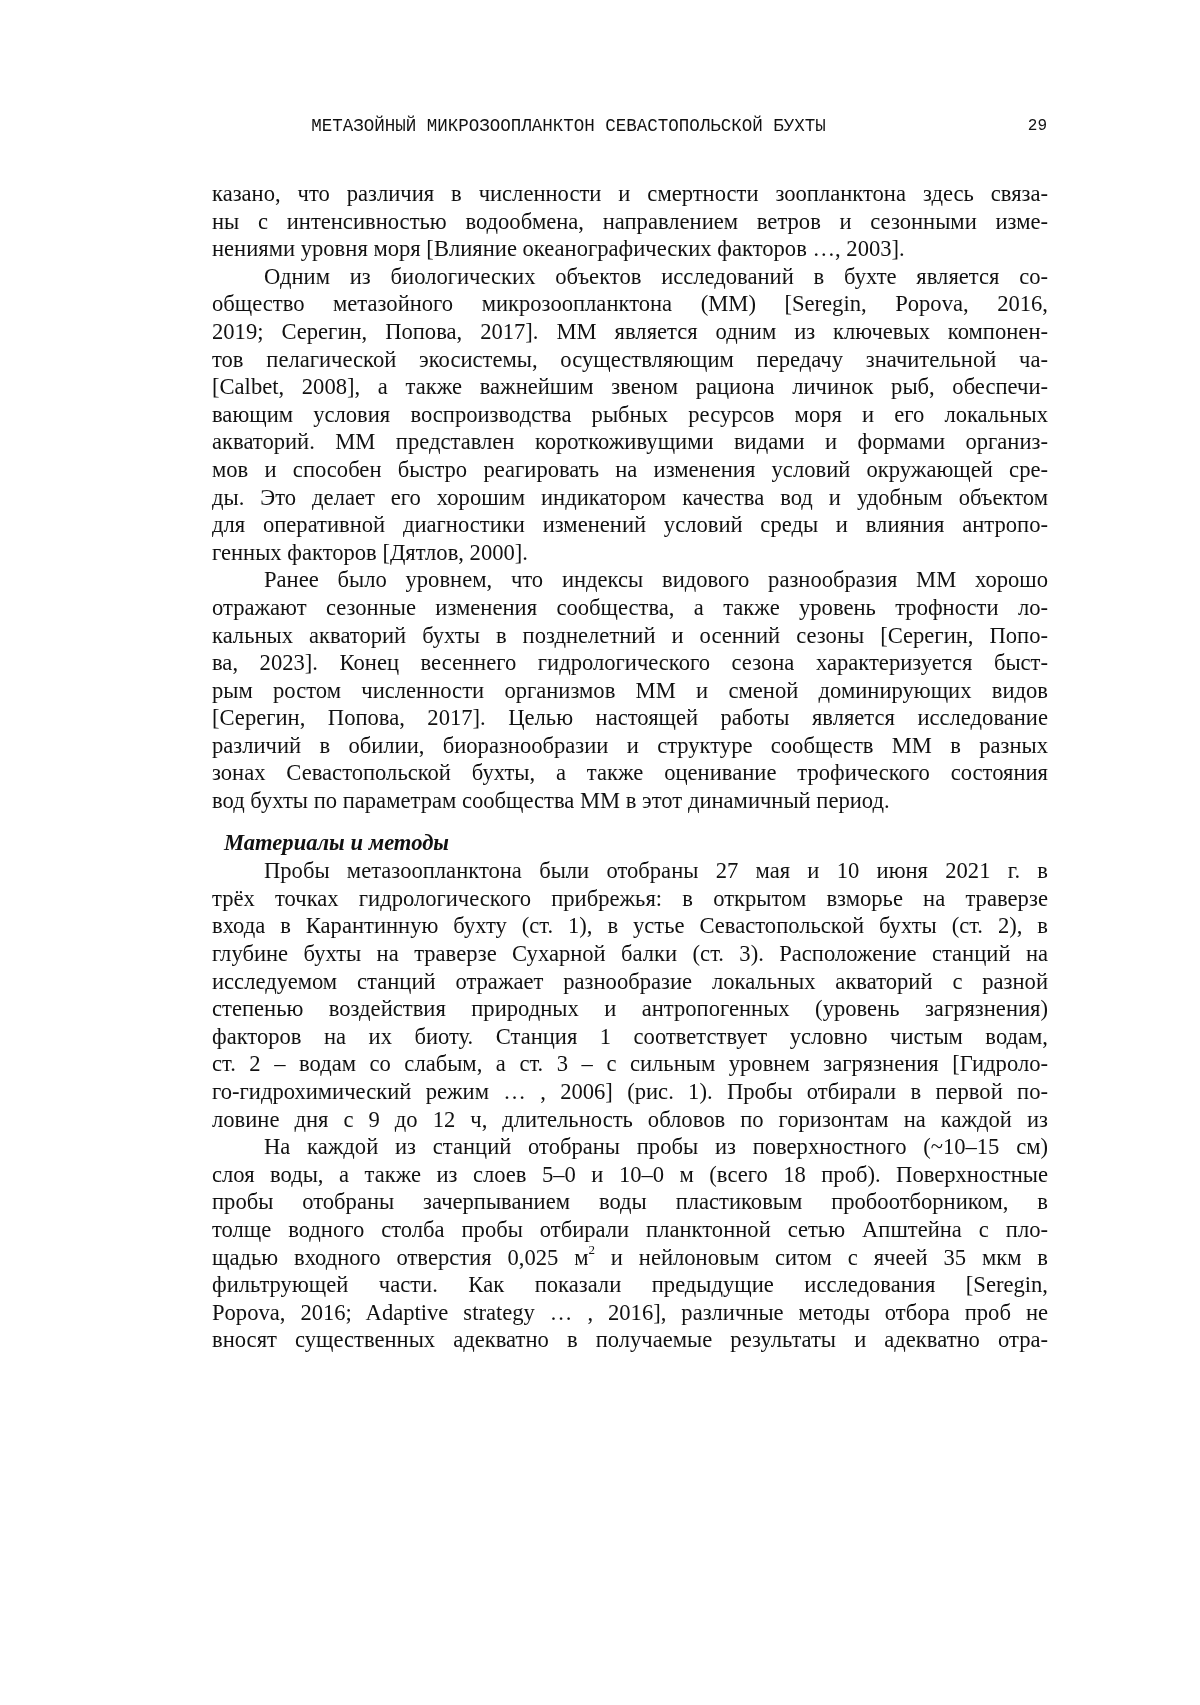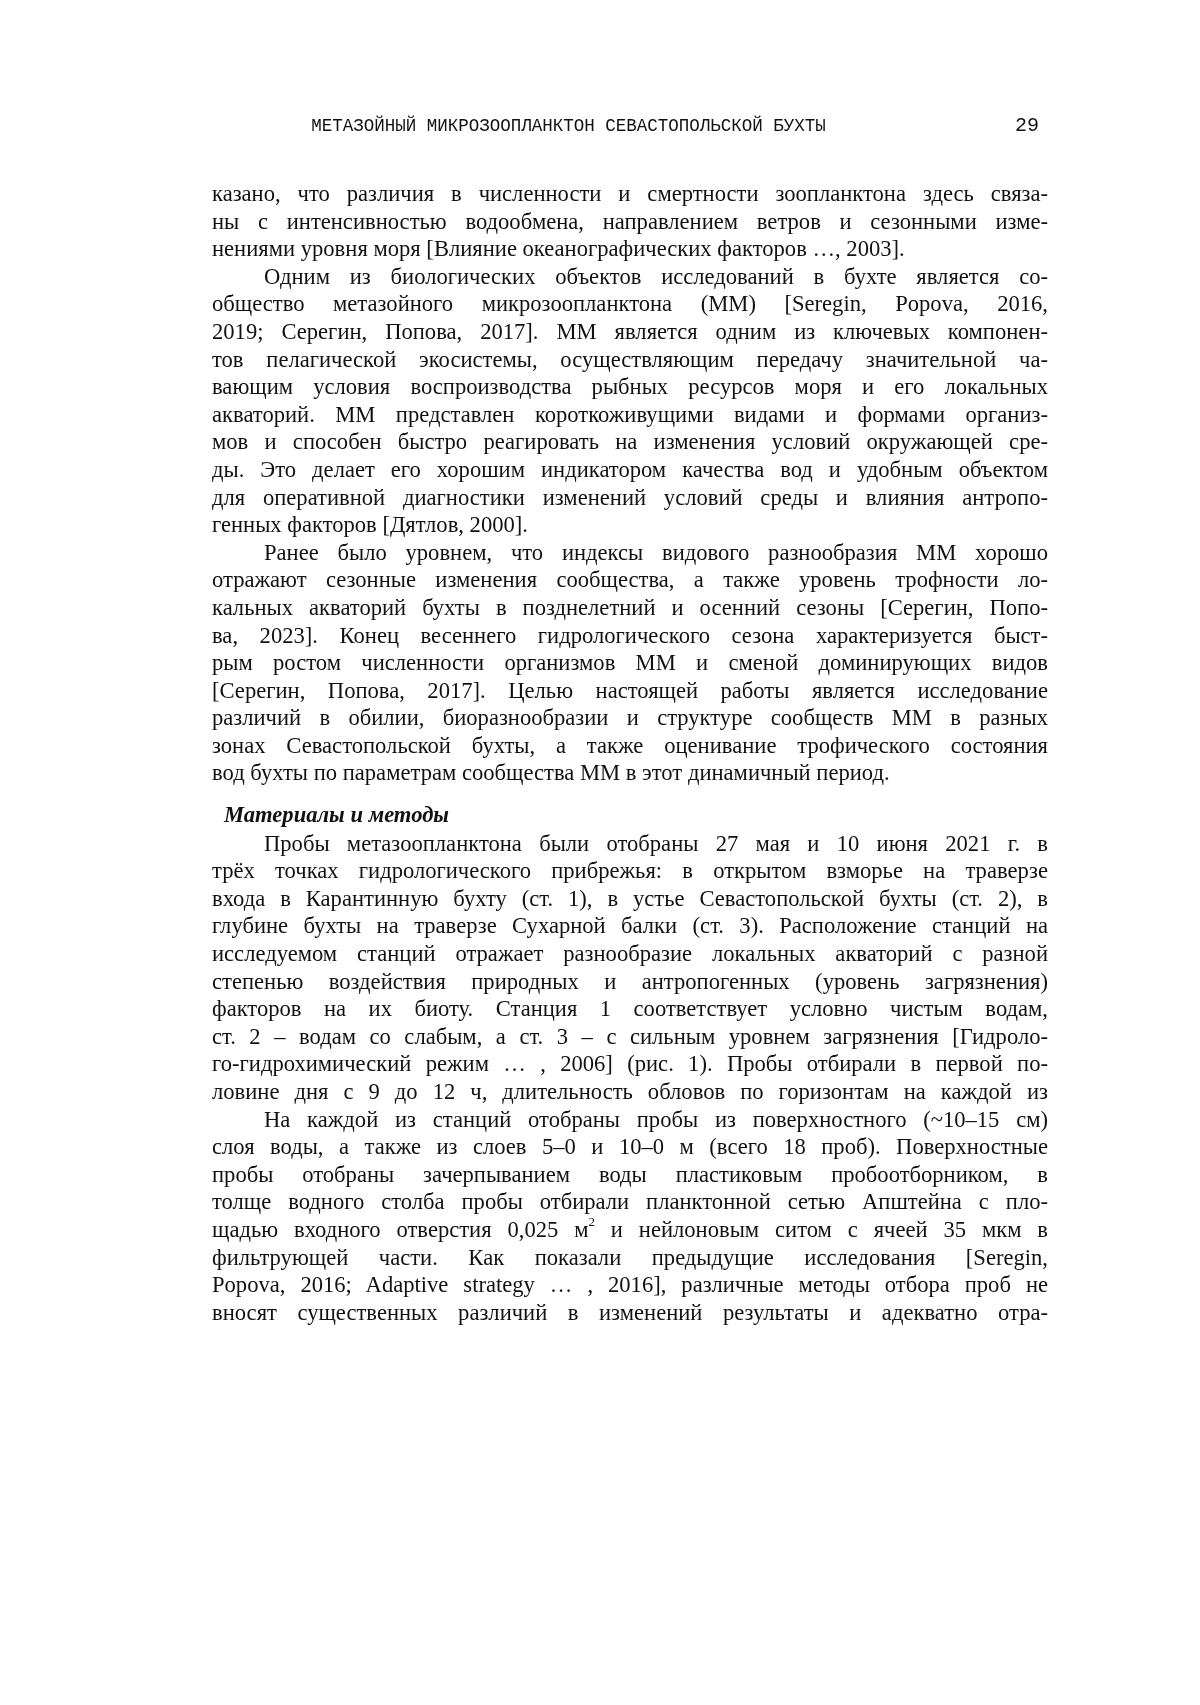--- a/index.html
+++ b/index.html
@@ -1,21 +1,21 @@
 <!DOCTYPE html>
 <html><head>
 <meta charset="utf-8">
 <style>
   html, body { margin: 0; padding: 0; background: #ffffff; }
   body { width: 1200px; height: 1705px; position: relative; overflow: hidden;
          font-family: "Liberation Serif", "DejaVu Serif", serif; color: #111; }
   .header { position: absolute; left: 172px; width: 875px; top: 113px; height: 26px;
             font-size: 17.5px; line-height: 26px; font-family: Liberation Mono, monospace; }
   .header .title { position: absolute; left: 0; right: 82px; text-align: center; }
-  .header .pageno { position: absolute; right: 8px; font-size: 20px; }
+  .header .pageno { position: absolute; right: 0; font-size: 16px; }
   .body { position: absolute; left: 172px; width: 876px; top: 180px; }
   .line { display: block; font-size: 22.6px; line-height: 27.6px; height: 27.6px;
           white-space: nowrap; text-align: justify; text-align-last: justify; margin-left: 40px; }
   .line.last { text-align-last: left; }
   .line.indent { padding-left: 52px; }
   .heading { font-size: 22.6px; font-weight: bold; font-style: italic; line-height: 27.6px;
              height: 27.6px; padding-left: 52px; margin-top: 14px; margin-bottom: 1px; }
   sup { font-size: 13px; vertical-align: top; line-height: 1; position: relative; top: -1px; }
 </style>
 </head>
@@ -30,20 +30,21 @@
   <div>
     <span class="line">казано, что различия в численности и смертности зоопланктона здесь связа-</span>
     <span class="line">ны с интенсивностью водообмена, направлением ветров и сезонными изме-</span>
     <span class="line last">нениями уровня моря [Влияние океанографических факторов …, 2003].</span>
   </div>
   <div>
     <span class="line indent">Одним из биологических объектов исследований в бухте является со-</span>
     <span class="line">общество метазойного микрозоопланктона (ММ) [Seregin, Popova, 2016,</span>
     <span class="line">2019; Серегин, Попова, 2017]. ММ является одним из ключевых компонен-</span>
     <span class="line">тов пелагической экосистемы, осуществляющим передачу значительной ча-</span>
+    <span class="line">[Calbet, 2008], а также важнейшим звеном рациона личинок рыб, обеспечи-</span>
     <span class="line">вающим условия воспроизводства рыбных ресурсов моря и его локальных</span>
     <span class="line">акваторий. ММ представлен короткоживущими видами и формами организ-</span>
     <span class="line">мов и способен быстро реагировать на изменения условий окружающей сре-</span>
     <span class="line">ды. Это делает его хорошим индикатором качества вод и удобным объектом</span>
     <span class="line">для оперативной диагностики изменений условий среды и влияния антропо-</span>
     <span class="line last">генных факторов [Дятлов, 2000].</span>
   </div>
   <div>
     <span class="line indent">Ранее было уровнем, что индексы видового разнообразия ММ хорошо</span>
     <span class="line">отражают сезонные изменения сообщества, а также уровень трофности ло-</span>
@@ -71,15 +72,15 @@
     <span class="line">ловине дня с 9 до 12 ч, длительность обловов по горизонтам на каждой из</span>
   </div>
   <div>
     <span class="line indent">На каждой из станций отобраны пробы из поверхностного (~10–15 см)</span>
     <span class="line">слоя воды, а также из слоев 5–0 и 10–0 м (всего 18 проб). Поверхностные</span>
     <span class="line">пробы отобраны зачерпыванием воды пластиковым пробоотборником, в</span>
     <span class="line">толще водного столба пробы отбирали планктонной сетью Апштейна с пло-</span>
     <span class="line"><span>щадью входного отверстия 0,025 м</span><sup>2</sup> <span>и нейлоновым ситом с ячеей 35 мкм в</span></span>
     <span class="line">фильтрующей части. Как показали предыдущие исследования [Seregin,</span>
     <span class="line">Popova, 2016; Adaptive strategy … , 2016], различные методы отбора проб не</span>
-    <span class="line">вносят существенных различий в изменений результаты и адекватно отра-</span>
+    <span class="line">вносят существенных адекватно в получаемые результаты и адекватно отра-</span>
   </div>
 </div>
 
 </body></html>

